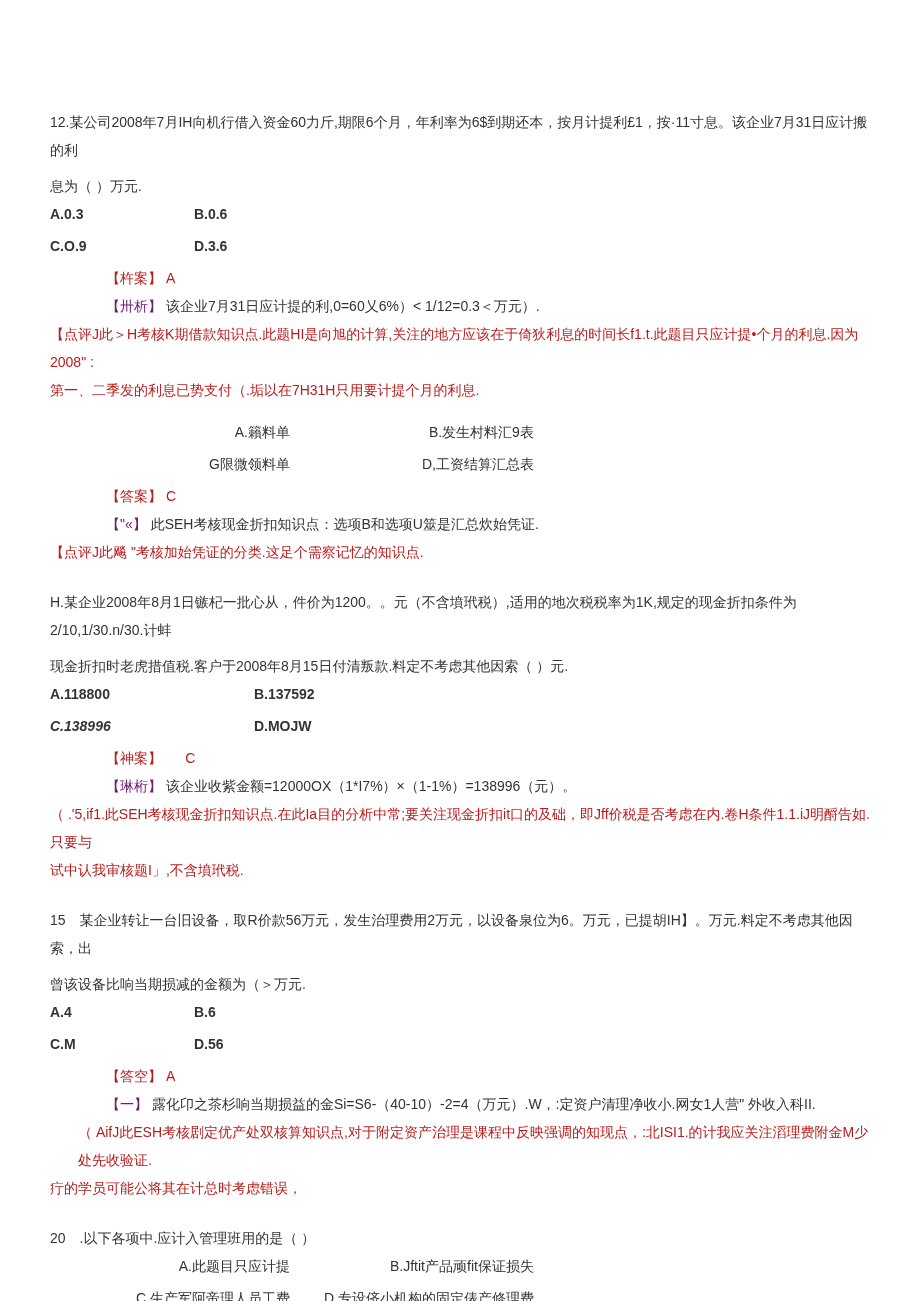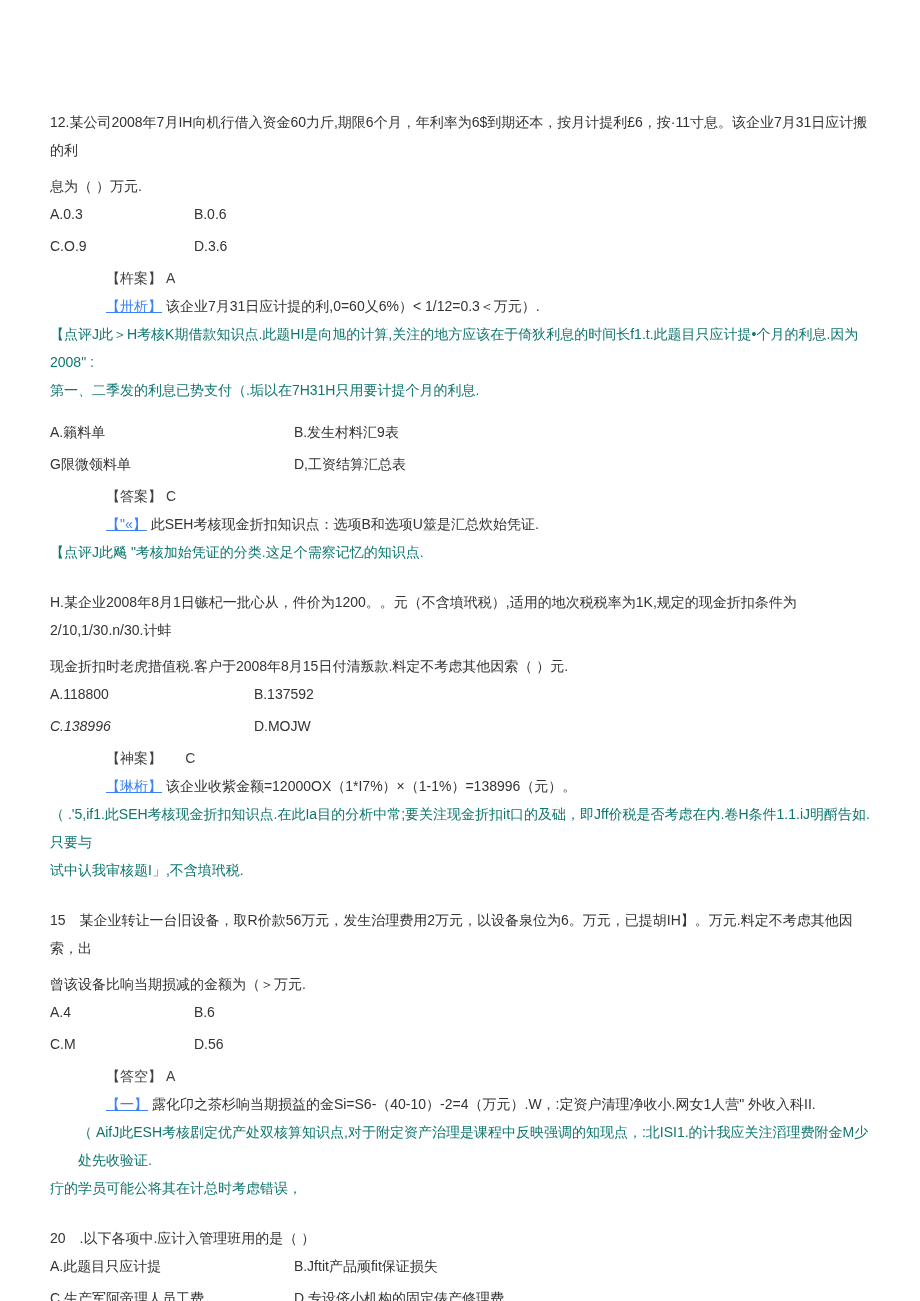--- a/index.html
+++ b/index.html
@@ -7,33 +7,33 @@
       font-family: "Microsoft YaHei", "SimSun", Arial, sans-serif;
       font-size: 14px;
       line-height: 2;
       color: #333;
       padding: 100px 50px 50px 50px;
       width: 920px;
       background: #fff;
     }
     .q-stem { color: #333; margin-top: 8px; }
     .q-opts { color: #333; margin-bottom: 4px; }
-    .opt-cell { display: inline-block; min-width: 140px; }
-    .opt-cell-wide { display: inline-block; min-width: 240px; }
-    .ans-line { color: #404040; padding-left: 56px; }
+    .opt-cell { display: inline-block; min-width: 140px; font-weight: bold; }
+    .opt-cell-wide { display: inline-block; min-width: 240px; text-align: right; }
+    .ans-line { color: #b91c1c; padding-left: 56px; }
     .parse-line { color: #333; padding-left: 56px; }
-    .parse-bracket { color: #3b82f6; text-decoration: underline; }
-    .commentary { color: #0f766e; }
+    .parse-bracket { color: #701a75; }
+    .commentary { color: #b91c1c; }
     .gap { height: 14px; }
     .italic { font-style: italic; }
   </style>
 </head>
 <body>
 
-<div class="q-stem">12.某公司2008年7月IH向机行借入资金60力斤,期限6个月，年利率为6$到期还本，按月计提利£6，按·11寸息。该企业7月31日应计搬的利</div>
+<div class="q-stem">12.某公司2008年7月IH向机行借入资金60力斤,期限6个月，年利率为6$到期还本，按月计提利£1，按·11寸息。该企业7月31日应计搬的利</div>
 <div class="q-stem">息为（  ）万元.</div>
 <div class="q-opts">
   <span class="opt-cell">A.0.3</span>
   <span class="opt-cell">B.0.6</span>
 </div>
 <div class="q-opts">
   <span class="opt-cell">C.O.9</span>
   <span class="opt-cell">D.3.6</span>
 </div>
 <div class="ans-line">

